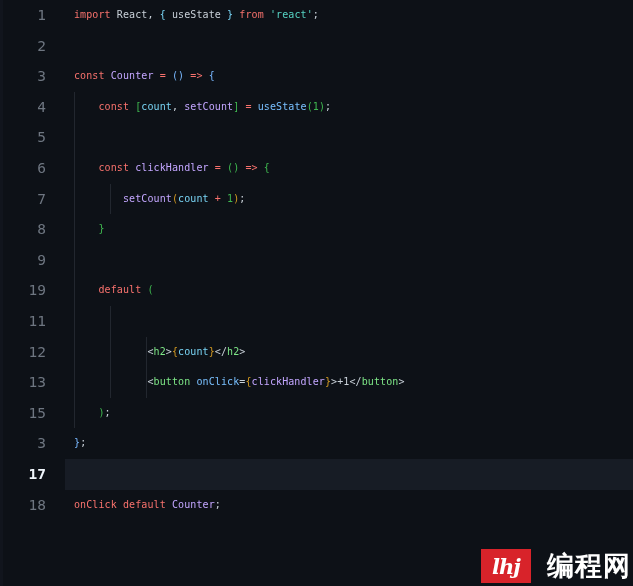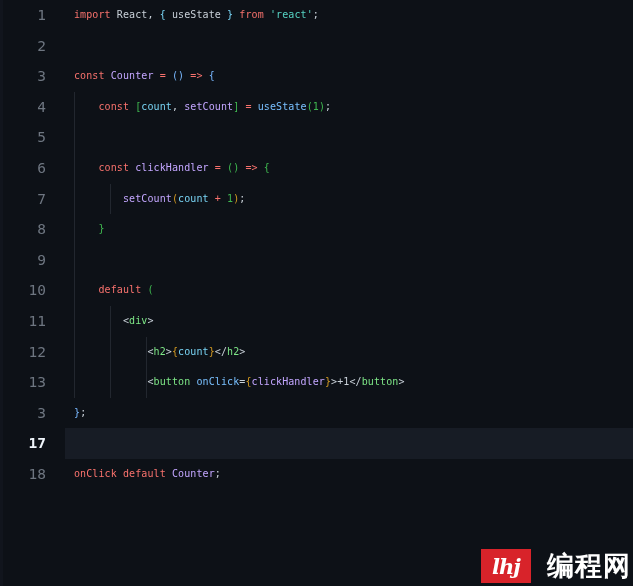--- a/index.html
+++ b/index.html
@@ -138,24 +138,25 @@
   <div class="code-area" id="code-area">
       <div class="line"><div class="line-bg"></div><div class="gutter">1</div><div class="content"><span class="t-kw">import</span><span class="t-plain"> React</span><span class="t-plain">, </span><span class="t-param">{</span><span class="t-plain"> useState </span><span class="t-param">}</span><span class="t-plain"> </span><span class="t-kw">from</span><span class="t-plain"> </span><span class="t-str">'react'</span><span class="t-plain">;</span></div></div>
       <div class="line"><div class="line-bg"></div><div class="gutter">2</div><div class="content"></div></div>
       <div class="line"><div class="line-bg"></div><div class="gutter">3</div><div class="content"><span class="t-kw">const</span><span class="t-plain"> </span><span class="t-var">Counter</span><span class="t-plain"> </span><span class="t-kw">=</span><span class="t-plain"> </span><span class="t-br1">()</span><span class="t-plain"> </span><span class="t-kw">=&gt;</span><span class="t-plain"> </span><span class="t-br1">{</span></div></div>
       <div class="line"><div class="line-bg"></div><div class="guide" style="left: 73.5px; top: 0px; height: 100%;"></div><div class="gutter">4</div><div class="content"><span class="t-plain">    </span><span class="t-kw">const</span><span class="t-plain"> </span><span class="t-br2">[</span><span class="t-param">count</span><span class="t-plain">, </span><span class="t-var">setCount</span><span class="t-br2">]</span><span class="t-plain"> </span><span class="t-kw">=</span><span class="t-plain"> </span><span class="t-prop">useState</span><span class="t-br2">(</span><span class="t-num">1</span><span class="t-br2">)</span><span class="t-plain">;</span></div></div>
       <div class="line"><div class="line-bg"></div><div class="guide" style="left: 73.5px; top: 0px; height: 100%;"></div><div class="gutter">5</div><div class="content"></div></div>
       <div class="line"><div class="line-bg"></div><div class="guide" style="left: 73.5px; top: 0px; height: 100%;"></div><div class="gutter">6</div><div class="content"><span class="t-plain">    </span><span class="t-kw">const</span><span class="t-plain"> </span><span class="t-var">clickHandler</span><span class="t-plain"> </span><span class="t-kw">=</span><span class="t-plain"> </span><span class="t-br2">()</span><span class="t-plain"> </span><span class="t-kw">=&gt;</span><span class="t-plain"> </span><span class="t-br2">{</span></div></div>
       <div class="line"><div class="line-bg"></div><div class="guide" style="left: 73.5px; top: 0px; height: 100%;"></div><div class="guide" style="left: 109.58px; top: 0px; height: 100%;"></div><div class="gutter">7</div><div class="content"><span class="t-plain">        </span><span class="t-var">setCount</span><span class="t-br3">(</span><span class="t-param">count</span><span class="t-plain"> </span><span class="t-kw">+</span><span class="t-plain"> </span><span class="t-num">1</span><span class="t-br3">)</span><span class="t-plain">;</span></div></div>
       <div class="line"><div class="line-bg"></div><div class="guide" style="left: 73.5px; top: 0px; height: 100%;"></div><div class="gutter">8</div><div class="content"><span class="t-plain">    </span><span class="t-br2">}</span></div></div>
       <div class="line"><div class="line-bg"></div><div class="guide" style="left: 73.5px; top: 0px; height: 100%;"></div><div class="gutter">9</div><div class="content"></div></div>
-      <div class="line"><div class="line-bg"></div><div class="guide" style="left: 73.5px; top: 0px; height: 100%;"></div><div class="gutter">10</div><div class="content"><span class="t-plain">    </span><span class="t-kw">default</span><span class="t-plain"> </span><span class="t-br2">(</span></div></div>
-      <div class="line"><div class="line-bg"></div><div class="guide" style="left: 73.5px; top: 0px; height: 100%;"></div><div class="guide" style="left: 109.58px; top: 0px; height: 100%;"></div><div class="gutter">11</div><div class="content"><span class="t-plain">        </span><span class="t-plain">&lt;</span><span class="t-tag">div</span><span class="t-plain">&gt;</span></div></div>
+      <div class="line"><div class="line-bg"></div><div class="guide" style="left: 73.5px; top: 0px; height: 100%;"></div><div class="gutter">19</div><div class="content"><span class="t-plain">    </span><span class="t-kw">default</span><span class="t-plain"> </span><span class="t-br2">(</span></div></div>
+      <div class="line"><div class="line-bg"></div><div class="guide" style="left: 73.5px; top: 0px; height: 100%;"></div><div class="guide" style="left: 109.58px; top: 0px; height: 100%;"></div><div class="gutter">11</div></div>
       <div class="line"><div class="line-bg"></div><div class="guide" style="left: 73.5px; top: 0px; height: 100%;"></div><div class="guide" style="left: 109.58px; top: 0px; height: 100%;"></div><div class="guide" style="left: 145.66px; top: 0px; height: 100%;"></div><div class="gutter">12</div><div class="content"><span class="t-plain">            </span><span class="t-plain">&lt;</span><span class="t-tag">h2</span><span class="t-plain">&gt;</span><span class="t-br3">{</span><span class="t-param">count</span><span class="t-br3">}</span><span class="t-plain">&lt;/</span><span class="t-tag">h2</span><span class="t-plain">&gt;</span></div></div>
       <div class="line"><div class="line-bg"></div><div class="guide" style="left: 73.5px; top: 0px; height: 100%;"></div><div class="guide" style="left: 109.58px; top: 0px; height: 100%;"></div><div class="guide" style="left: 145.66px; top: 0px; height: 100%;"></div><div class="gutter">13</div><div class="content"><span class="t-plain">            </span><span class="t-plain">&lt;</span><span class="t-tag">button</span><span class="t-plain"> </span><span class="t-prop">onClick</span><span class="t-plain">=</span><span class="t-br3">{</span><span class="t-var">clickHandler</span><span class="t-br3">}</span><span class="t-plain">&gt;</span><span class="t-plain">+1</span><span class="t-plain">&lt;/</span><span class="t-tag">button</span><span class="t-plain">&gt;</span></div></div>
+      <div class="line"><div class="line-bg"></div><div class="guide" style="left: 73.5px; top: 0px; height: 100%;"></div><div class="gutter">15</div><div class="content"><span class="t-plain">    </span><span class="t-br2">)</span><span class="t-plain">;</span></div></div>
       <div class="line"><div class="line-bg"></div><div class="gutter">3</div><div class="content"><span class="t-br1">}</span><span class="t-plain">;</span></div></div>
       <div class="line active"><div class="line-bg"></div><div class="gutter">17</div><div class="content"></div></div>
       <div class="line"><div class="line-bg"></div><div class="gutter">18</div><div class="content"><span class="t-kw">onClick</span><span class="t-plain"> </span><span class="t-kw">default</span><span class="t-plain"> </span><span class="t-var">Counter</span><span class="t-plain">;</span></div></div>
     </div>
 
   <div class="watermark">
     <div class="wm-badge">lhj</div>
     <div class="wm-text">编程网</div>
   </div>
 </div>

